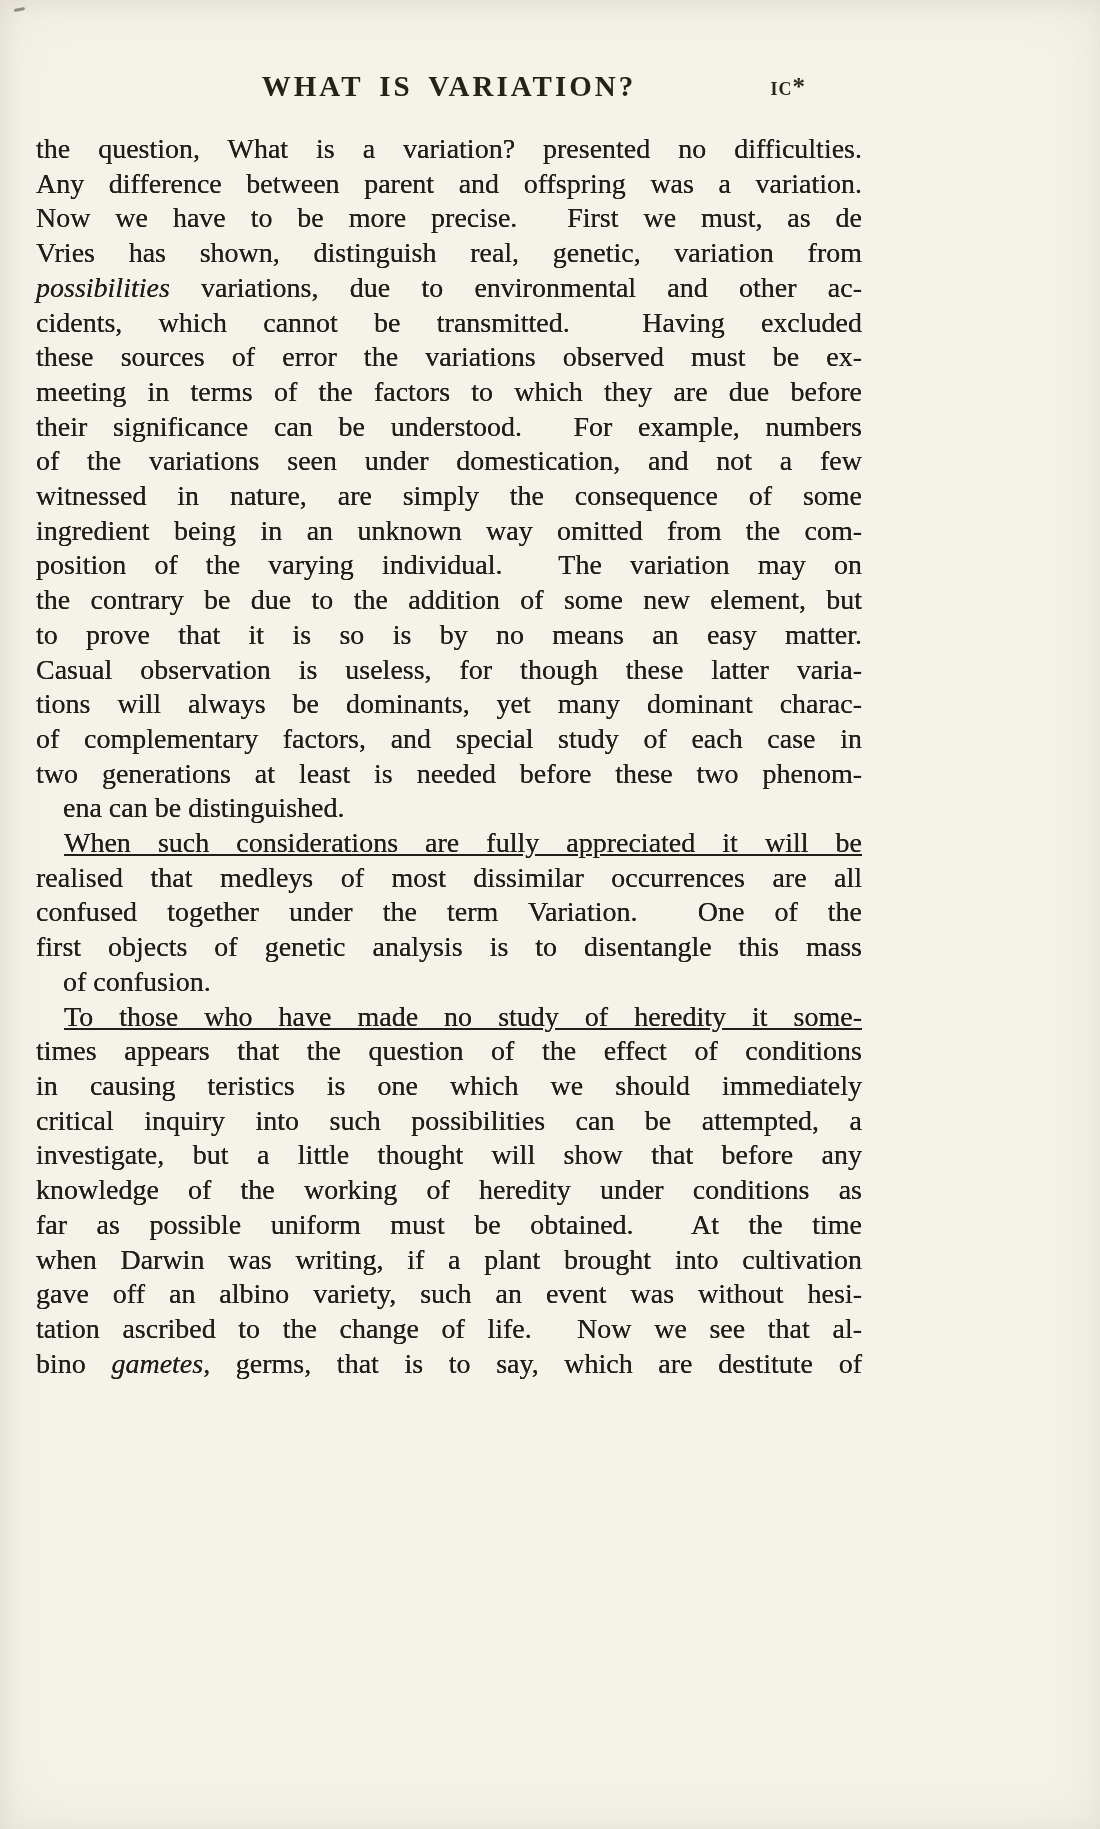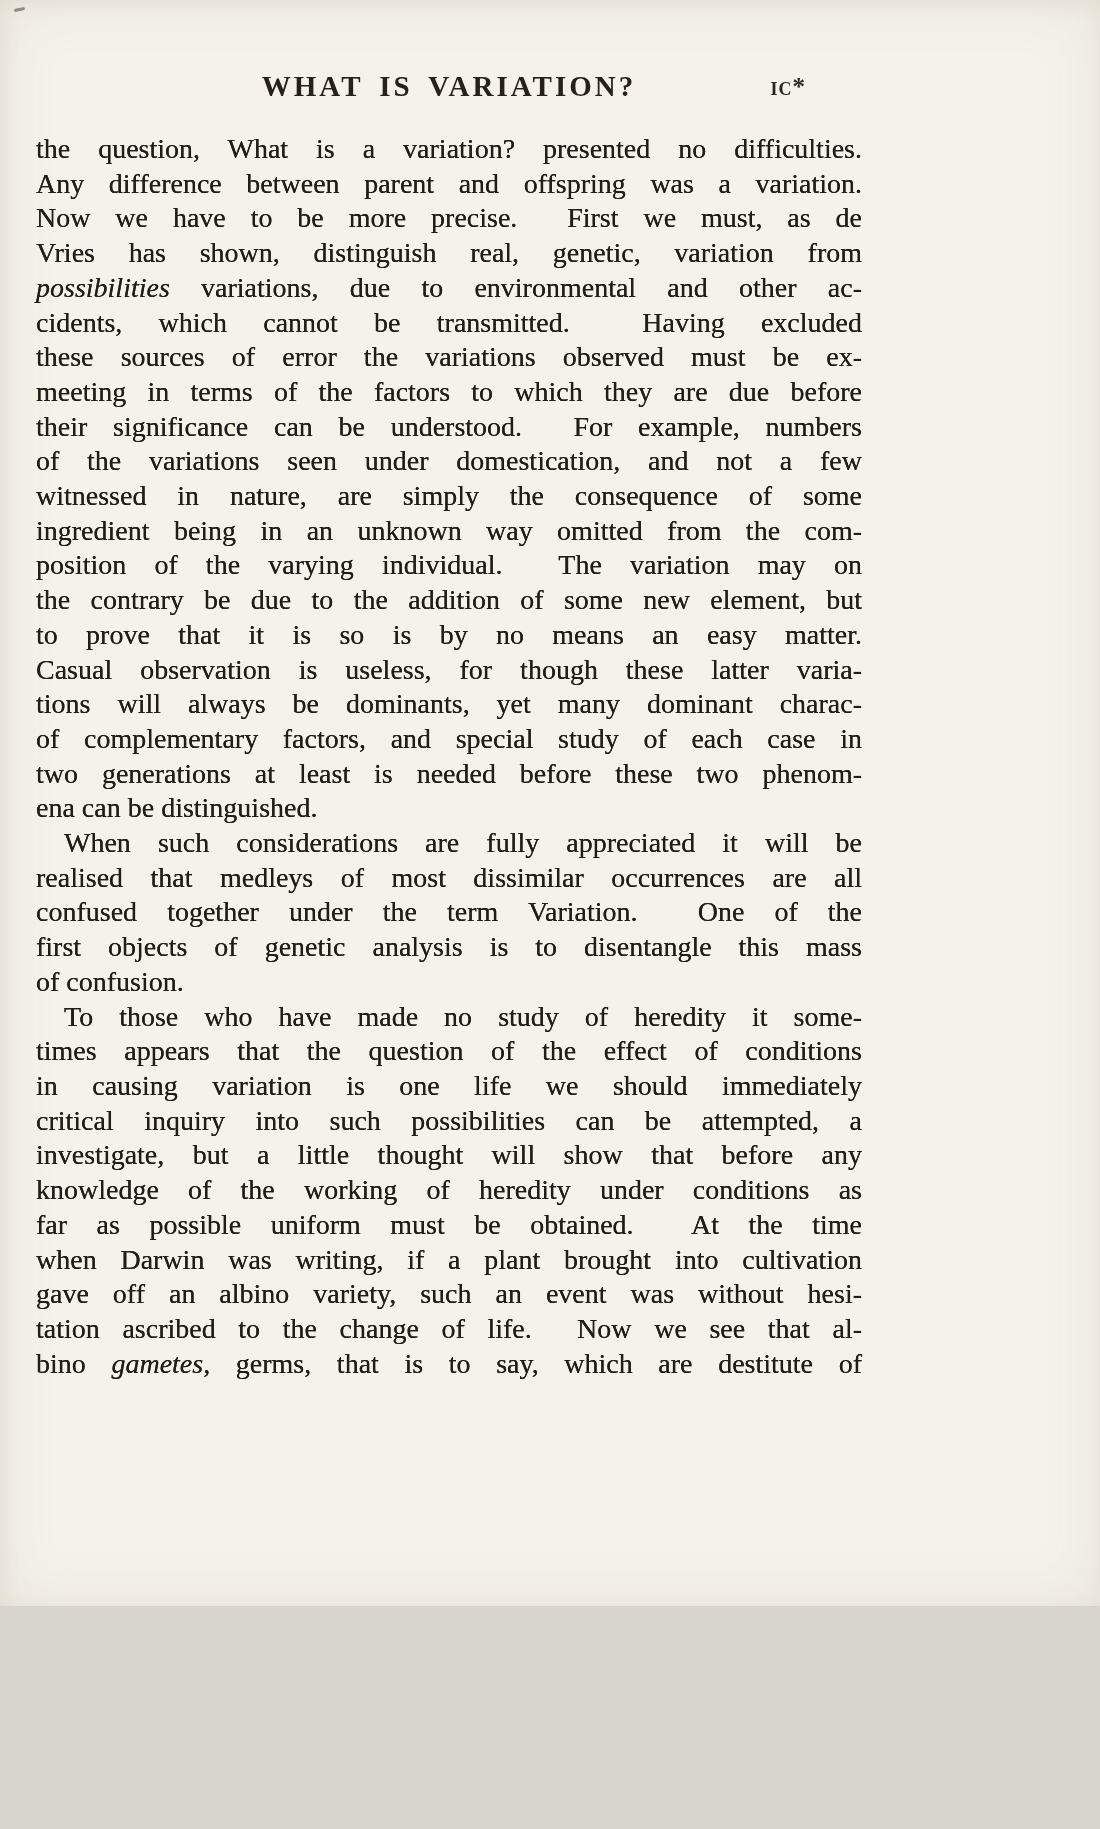--- a/index.html
+++ b/index.html
@@ -3,21 +3,21 @@
 <meta charset="utf-8">
 <style>
   html, body {
     margin: 0;
     padding: 0;
     background: #d8d5cd;
   }
   .sheet {
     position: relative;
     width: 1100px;
-    height: 1606px;
+    height: 1829px;
     margin: 0 auto;
     background: var(--paper, #f5f2ea);
     box-shadow: inset 0 0 60px rgba(120,110,90,0.10), inset 4px 4px 18px rgba(110,100,85,0.08);
     overflow: hidden;
     font-family: "Liberation Serif", "DejaVu Serif", serif;
     color: var(--ink, #211e19);
   }
   .scan-artifact {
     position: absolute;
     left: 14px;
@@ -66,23 +66,25 @@
     text-shadow: 0 0 0.4px currentColor;
   }
   .paragraph { margin: 0; }
   .line {
     text-align: justify;
     text-align-last: justify;
   }
   .line.noj {
     text-align: right;
     text-align-last: left;
+    margin-left: 27px;
   }
   .line.indent {
     text-indent: 28px;
+    text-decoration: underline;
   }
   .it {
     font-style: italic;
   }
 </style>
 </head>
 <body>
 
 <div class="sheet">
   <div class="scan-artifact"></div>
@@ -117,21 +119,21 @@
         <div class="paragraph">
           <div class="line indent"><span>When such considerations are fully appreciated it will be</span></div>
           <div class="line"><span>realised that medleys of most dissimilar occurrences are all</span></div>
           <div class="line"><span>confused together under the term Variation.&nbsp; One of the</span></div>
           <div class="line"><span>first objects of genetic analysis is to disentangle this mass</span></div>
           <div class="line noj"><span>of confusion.</span></div>
         </div>
         <div class="paragraph">
           <div class="line indent"><span>To those who have made no study of heredity it some-</span></div>
           <div class="line"><span>times appears that the question of the effect of conditions</span></div>
-          <div class="line"><span>in causing variation is one life we should immediately</span></div>
+          <div class="line"><span>in causing teristics is one which we should immediately</span></div>
           <div class="line"><span>critical inquiry into such possibilities can be attempted, a</span></div>
           <div class="line"><span>investigate, but a little thought will show that before any</span></div>
           <div class="line"><span>knowledge of the working of heredity under conditions as</span></div>
           <div class="line"><span>far as possible uniform must be obtained.&nbsp; At the time</span></div>
           <div class="line"><span>when Darwin was writing, if a plant brought into cultivation</span></div>
           <div class="line"><span>gave off an albino variety, such an event was without hesi-</span></div>
           <div class="line"><span>tation ascribed to the change of life.&nbsp; Now we see that al-</span></div>
           <div class="line"><span>bino </span><span class="it">gametes</span><span>, germs, that is to say, which are destitute of</span></div>
         </div>
       </div>

